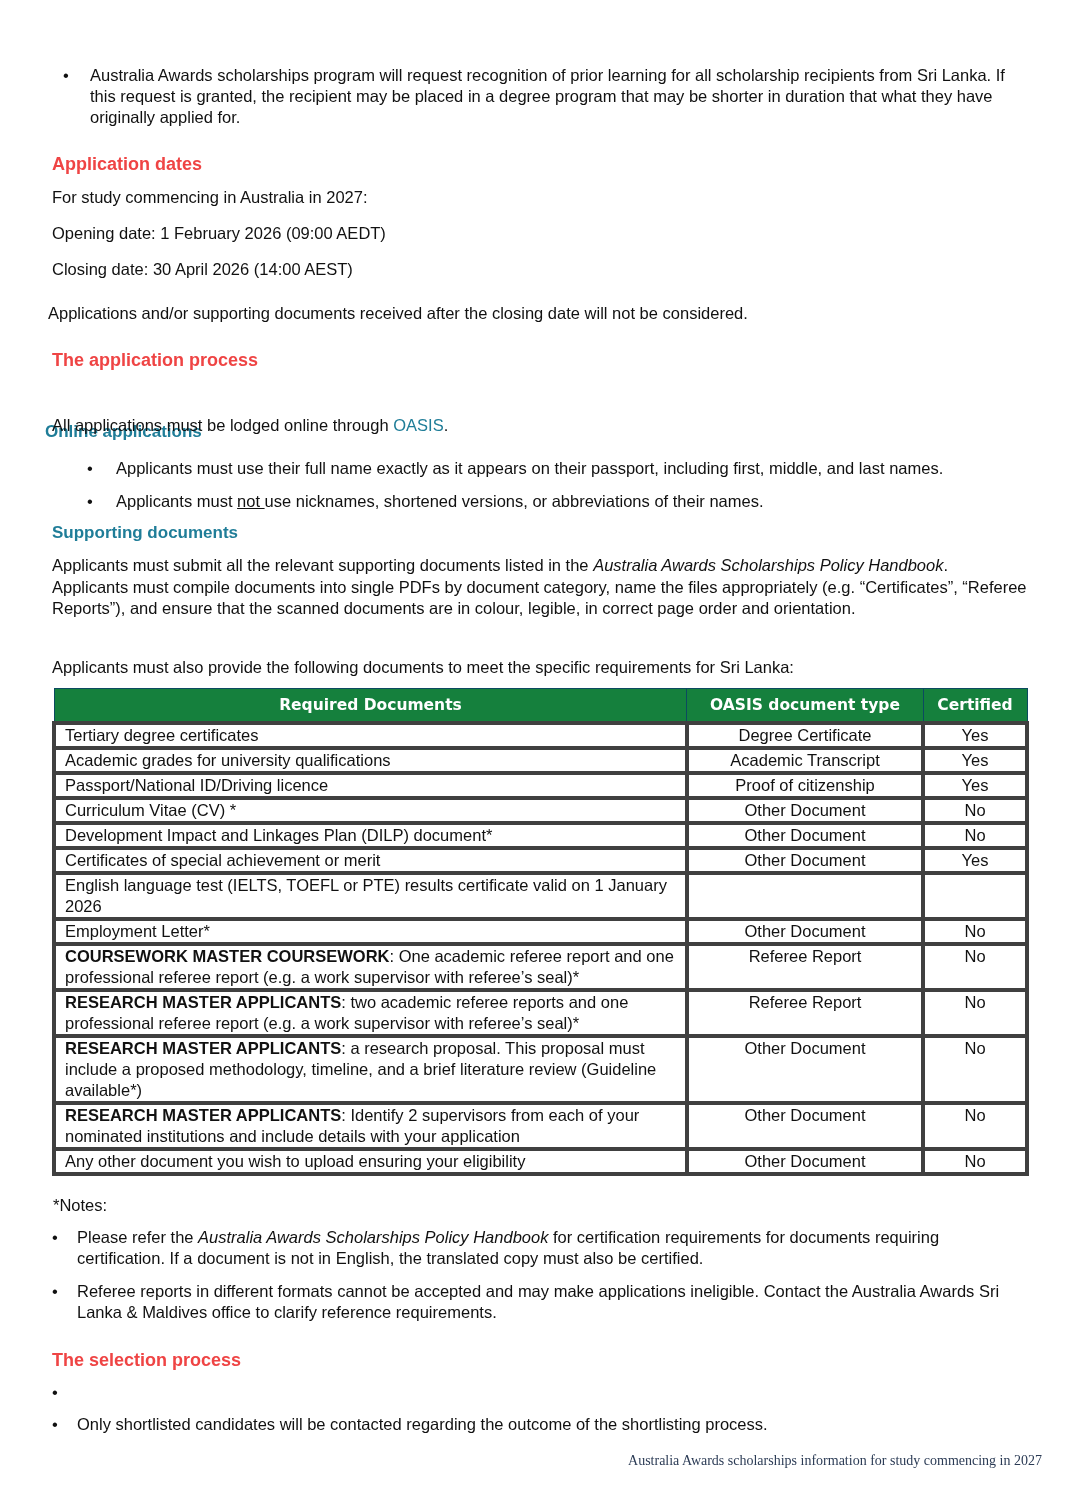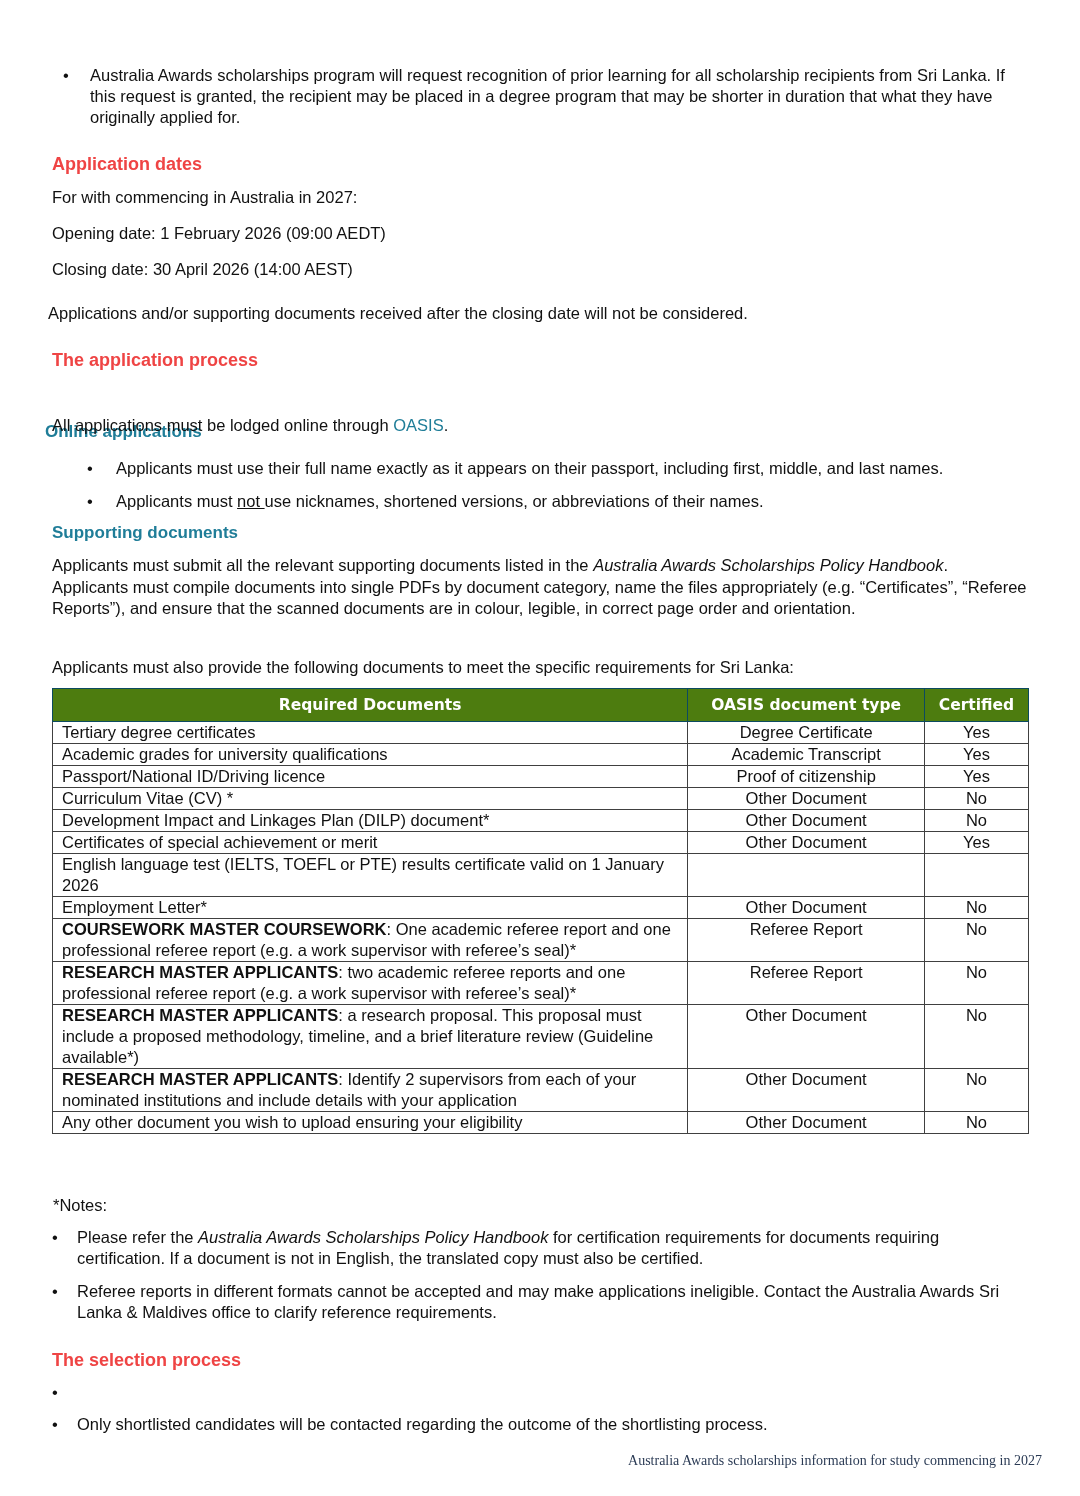--- a/index.html
+++ b/index.html
@@ -9,40 +9,40 @@
   }
   p { margin: 0; line-height: 21px; }
   .h2 { color: #ef4444; font-weight: bold; font-size: 18px; line-height: 22px; }
   .h3 { color: #1f7d98; font-weight: bold; font-size: 17px; line-height: 21px; }
   .link { color: #1f7d98; }
   .bullet-row { position: relative; line-height: 21px; }
   .bullet-row .dot { position: absolute; left: 0; top: 0; }
   .u { text-decoration: underline; }
   table.docs { position: absolute; left: 52px; top: 688px; width: 977px;
     border-collapse: collapse; font-size: 16.5px; line-height: 21px; }
-  table.docs th { background: #4d7c0f; color: #fff; font-weight: bold;
+  table.docs th { background: #15803d; color: #fff; font-weight: bold;
     font-family: "DejaVu Sans", sans-serif; font-size: 15.5px; line-height: 22px;
     border: 1px solid #0c4a60; padding: 5px 4px; vertical-align: top; }
-  table.docs td { border: 1px solid #404040; padding: 0 9px; vertical-align: top; }
+  table.docs td { border: 4px solid #404040; padding: 0 9px; vertical-align: top; }
   table.docs td.c { text-align: center; }
   .footer { position: absolute; right: 38px; top: 1453px; font-family: "Liberation Serif", serif;
     font-size: 14px; color: #2b3b55; }
 </style>
 </head>
 <body>
 
 <div style="position:absolute; left:63px; top:65px; width:970px;">
   <div class="bullet-row" style="padding-left:27px;">
     <span class="dot">•</span>
     <span>Australia Awards scholarships program will request recognition of prior learning for all scholarship recipients from Sri Lanka. If this request is granted, the recipient may be placed in a degree program that may be shorter in duration that what they have originally applied for.</span>
   </div>
 </div>
 
 <div class="h2" style="position:absolute; left:52px; top:153px;">Application dates</div>
-<p style="position:absolute; left:52px; top:187px;">For with commencing in Australia in 2027:</p>
+<p style="position:absolute; left:52px; top:187px;">For study commencing in Australia in 2027:</p>
 <p style="position:absolute; left:52px; top:223px;">Opening date: 1 February 2026 (09:00 AEDT)</p>
 <p style="position:absolute; left:52px; top:259px;">Closing date: 30 April 2026 (14:00 AEST)</p>
 <p style="position:absolute; left:48px; top:303px;">Applications and/or supporting documents received after the closing date will not be considered.</p>
 
 <div class="h2" style="position:absolute; left:52px; top:349px;">The application process</div>
 <div class="h3" style="position:absolute; left:45px; top:382px;margin-top:39px;">Online applications</div>
 <p style="position:absolute; left:52px; top:415px;">
   <span>All applications must be lodged online through </span><span class="link">OASIS</span><span>.</span>
 </p>
 

